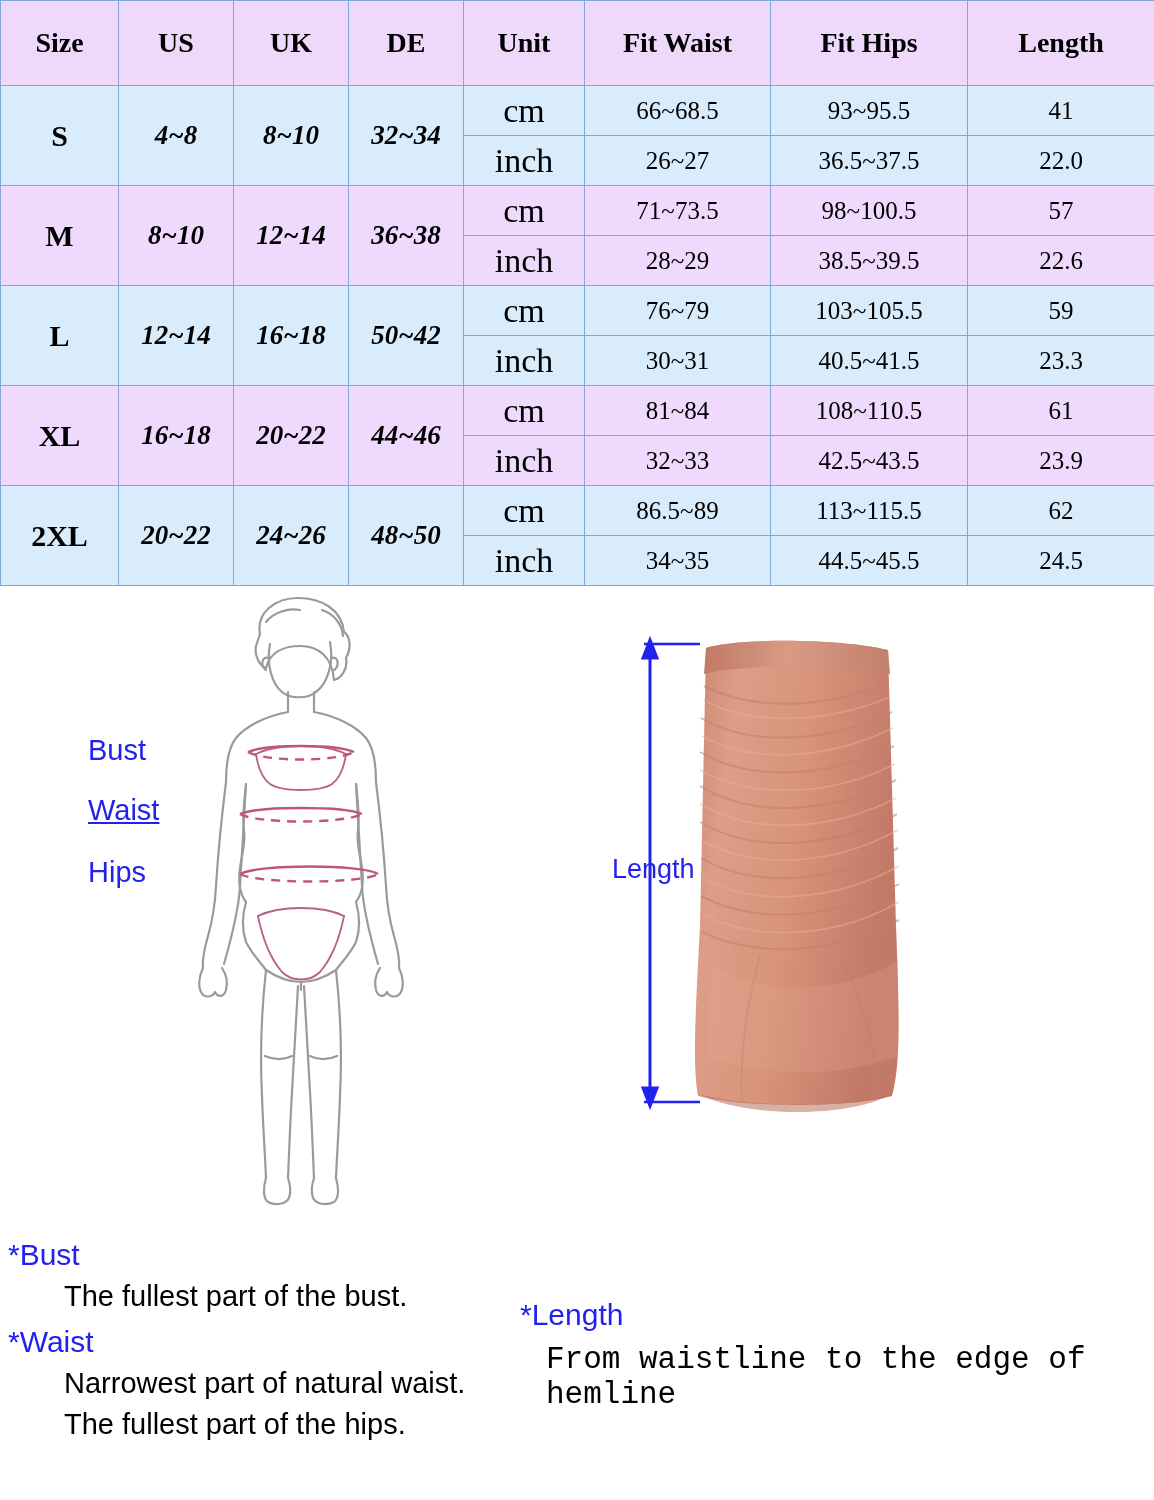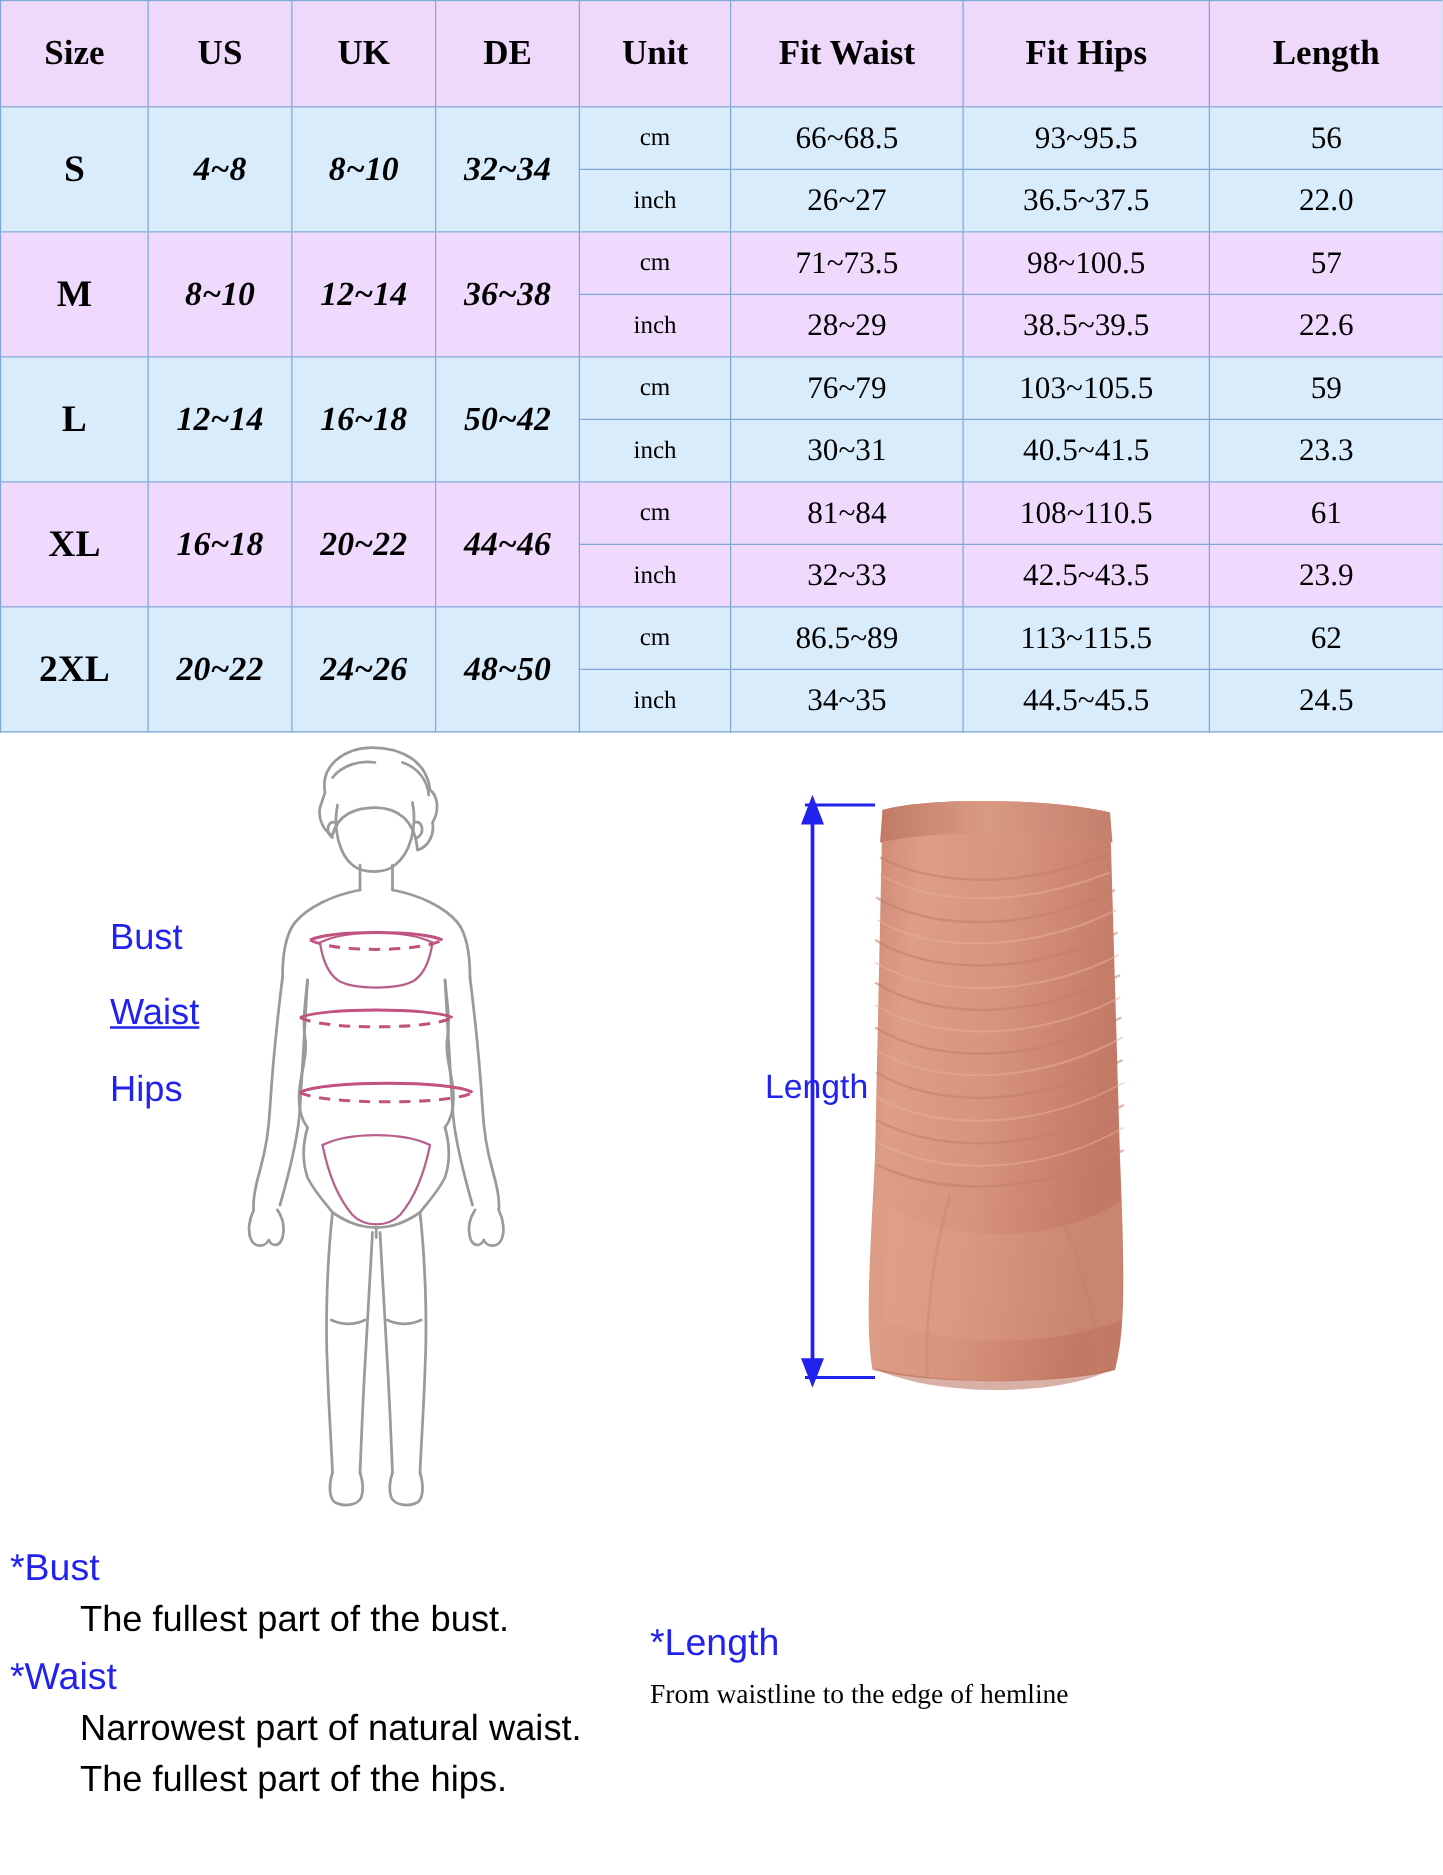--- a/index.html
+++ b/index.html
@@ -50,21 +50,21 @@
     font-weight: bold;
     color: #000;
   }
   .num-cell {
     font-size: 27px;
     font-weight: bold;
     font-style: italic;
     color: #000;
   }
   .unit-cell {
-    font-size: 20px;
+    font-size: 34px;
     color: #000;
     height: 49px;
   }
   .val-cell {
     font-size: 25px;
     color: #000;
     height: 49px;
   }
 
   
@@ -133,23 +133,24 @@
   }
   .note-body {
     color: #000;
     font-family: Liberation Sans, sans-serif;
     font-size: 29px;
     margin-top: 8px;
     margin-left: 56px;
   }
   .note-body-r {
     color: #000;
-    font-family: Liberation Serif, serif;
-    font-size: 22px;
+    font-family: Liberation Mono, monospace;
+    font-size: 31px;
     margin-top: 10px;
+    margin-left: 26px;
   }
 </style>
 </head>
 <body>
 
 <table class="size-table">
   <colgroup>
     <col class="col-size">
       <col class="col-us">
       <col class="col-uk">
@@ -174,21 +175,21 @@
   <tbody>
 
     <tr class="band-blue">
       <td class="size-cell" rowspan="2">S</td>
       <td class="num-cell" rowspan="2">4~8</td>
       <td class="num-cell" rowspan="2">8~10</td>
       <td class="num-cell" rowspan="2">32~34</td>
       <td class="unit-cell">cm</td>
       <td class="val-cell">66~68.5</td>
       <td class="val-cell">93~95.5</td>
-      <td class="val-cell">56</td>
+      <td class="val-cell">41</td>
     </tr>
     <tr class="band-blue">
       <td class="unit-cell">inch</td>
       <td class="val-cell">26~27</td>
       <td class="val-cell">36.5~37.5</td>
       <td class="val-cell">22.0</td>
     </tr>
 
     <tr class="band-purple">
       <td class="size-cell" rowspan="2">M</td>

